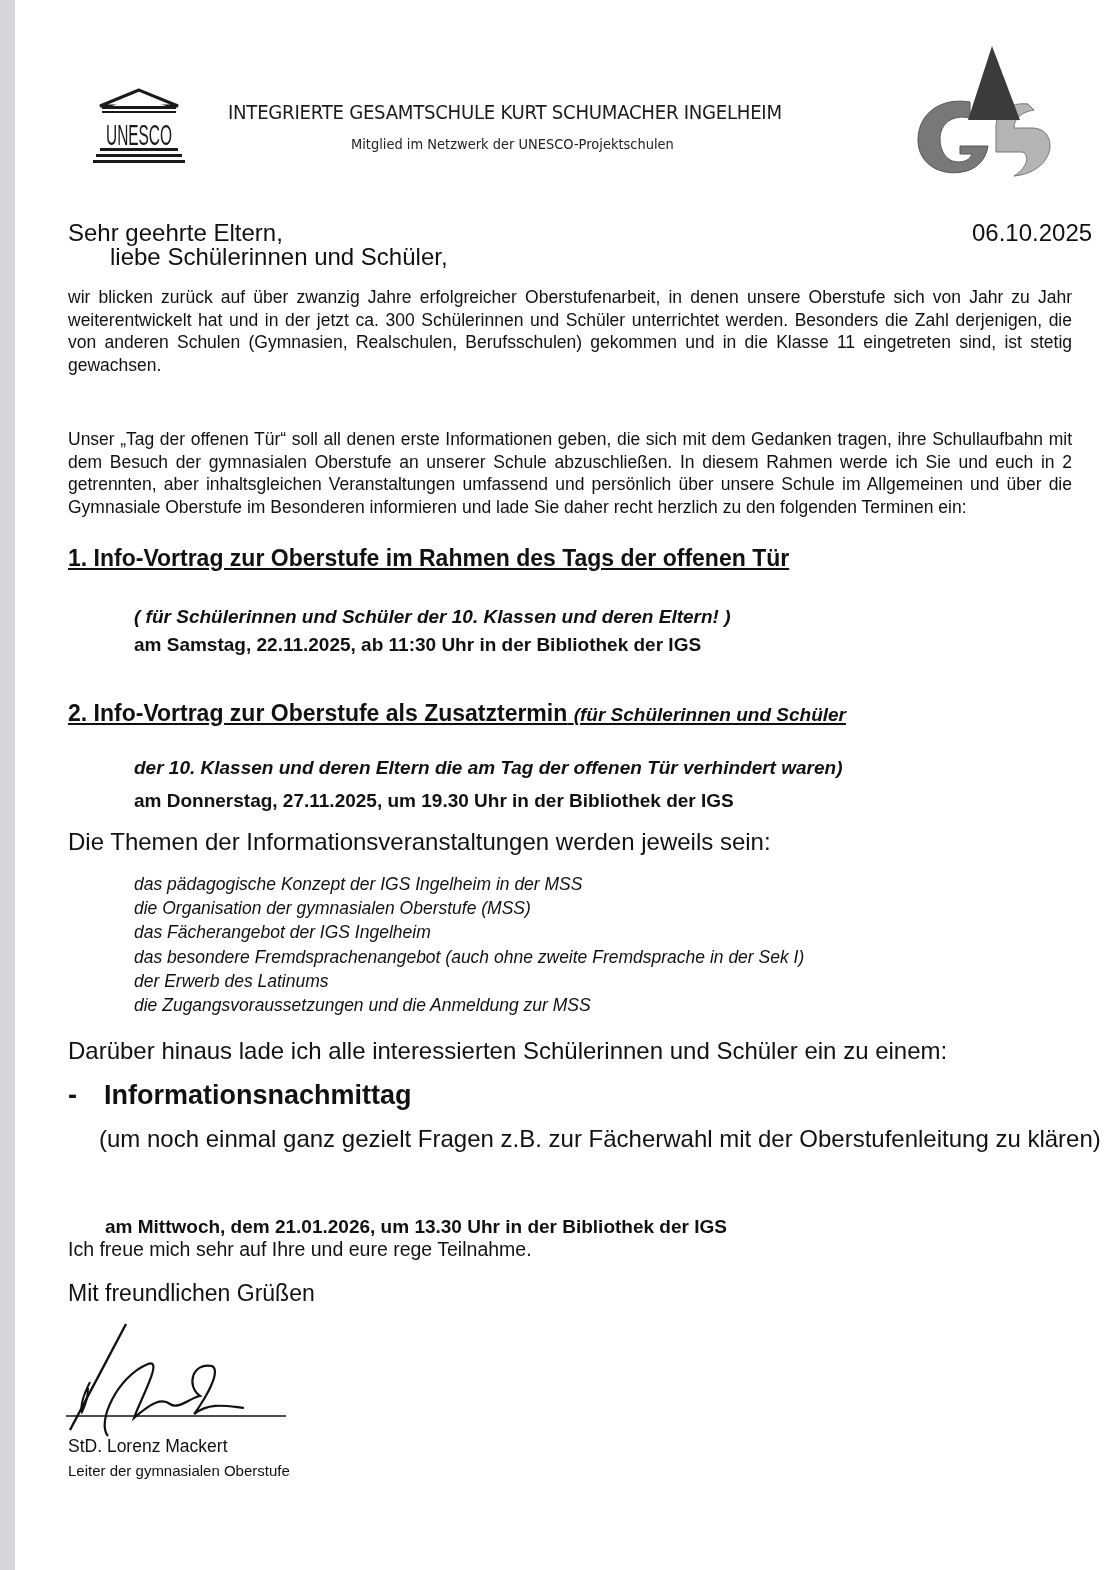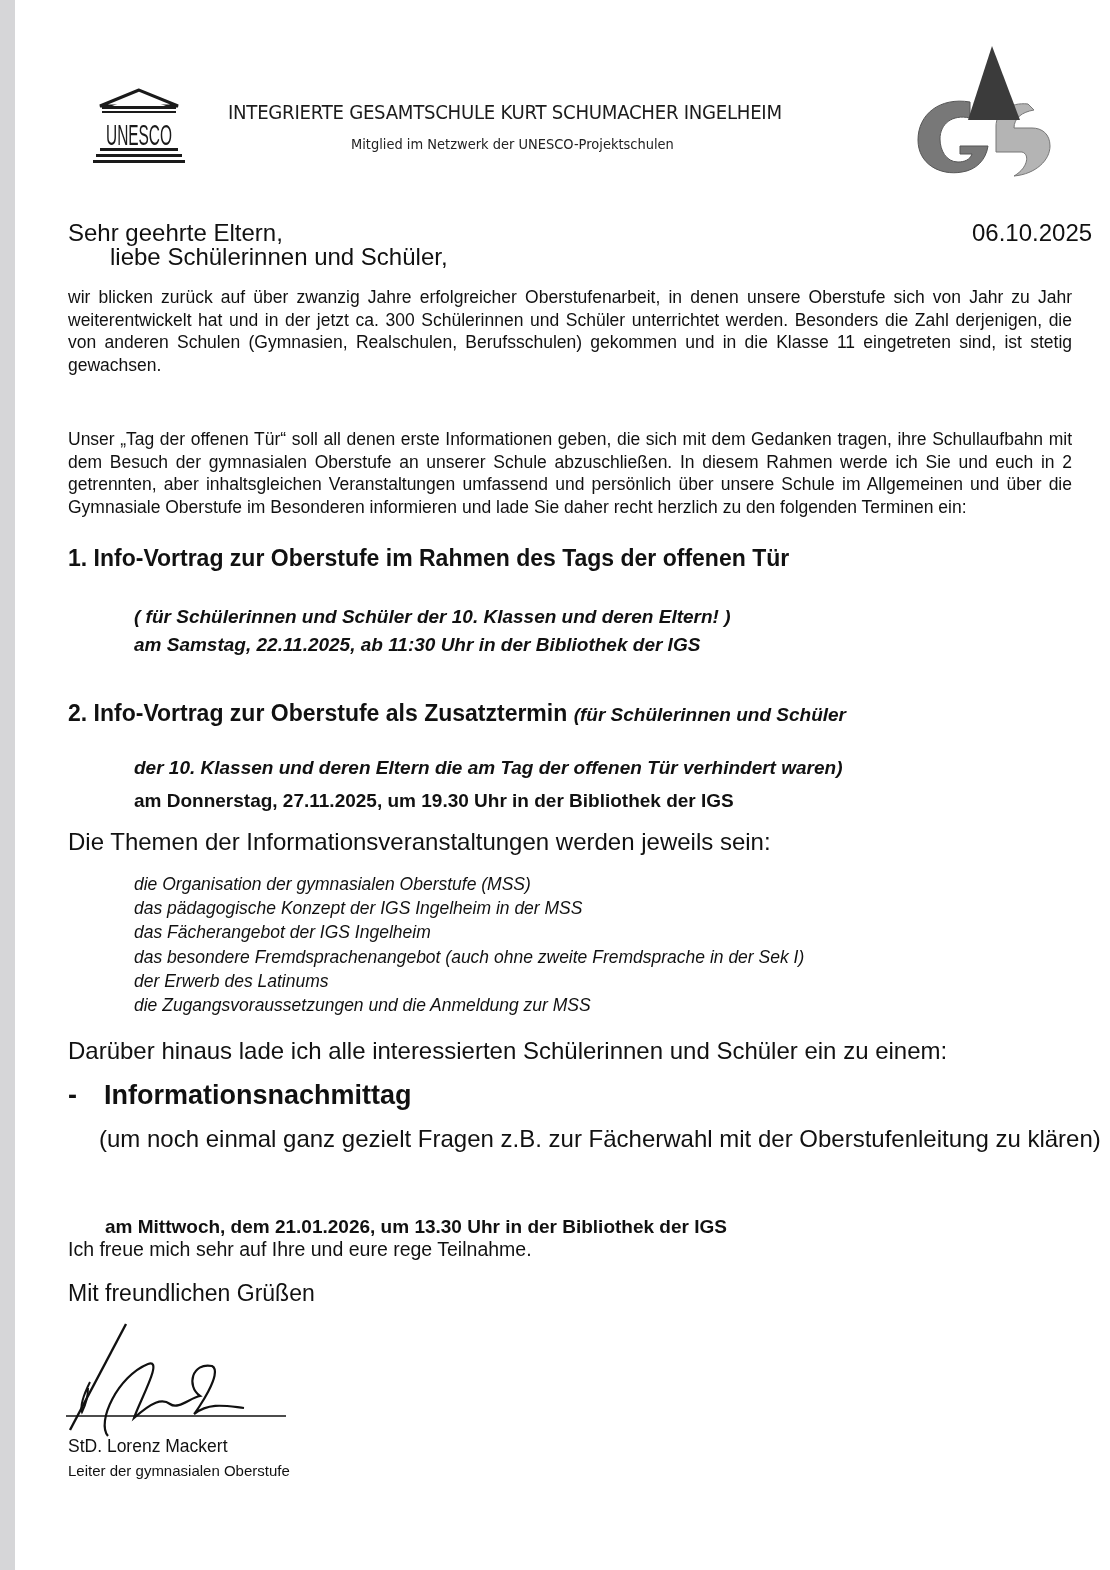--- a/index.html
+++ b/index.html
@@ -24,21 +24,21 @@
       transform: scaleX(0.93); transform-origin: left top;
     }
     .igs-logo { position: absolute; left: 910px; top: 42px; width: 148px; height: 140px; }
 
     
     .t16 { font-size: 24px; line-height: 22px; }
     .para {
       position: absolute; left: 68px; width: 1004px;
       font-size: 17.5px; line-height: 22.5px; text-align: justify; text-align-last: left;
     }
-    .heading { position: absolute; left: 68px; font-size: 23px; font-weight: bold; white-space: nowrap; }
+    .heading { position: absolute; left: 68px; font-size: 23px; font-weight: bold; white-space: nowrap; text-decoration: underline; }
     .sub-italic { position: absolute; left: 134px; font-size: 19px; font-weight: bold; font-style: italic; white-space: nowrap; margin-top: 12px; }
     .sub-bold { position: absolute; left: 134px; font-size: 19px; font-weight: bold; white-space: nowrap; }
     .heading .inline-italic { font-size: 19px; font-style: italic; }
 
     .topics { position: absolute; left: 134px; top: 872px; margin: 0; padding: 0; list-style: none; }
     .topics li { font-size: 17.5px; font-style: italic; line-height: 24.2px; white-space: nowrap; }
 
     .dash-heading { position: absolute; top: 1080px; font-size: 27px; font-weight: bold; }
     .signature { position: absolute; left: 66px; top: 1322px; width: 224px; height: 120px; }
   </style>
@@ -72,33 +72,33 @@
 
 <div class="abs t16" style="left:68px; top:222px;">Sehr geehrte Eltern,</div>
 <div class="abs t16" style="left:68px; top:246px;margin-left:42px;">liebe Schülerinnen und Schüler,</div>
 <div class="abs t16" style="left:972px; top:222px;">06.10.2025</div>
 
 <div class="para" style="top:286px;">wir blicken zurück auf über zwanzig Jahre erfolgreicher Oberstufenarbeit, in denen unsere Oberstufe sich von Jahr zu Jahr weiterentwickelt hat und in der jetzt ca. 300 Schülerinnen und Schüler unterrichtet werden. Besonders die Zahl derjenigen, die von anderen Schulen (Gymnasien, Realschulen, Berufsschulen) gekommen und in die Klasse 11 eingetreten sind, ist stetig gewachsen.</div>
 <div class="para" style="top:428px;">Unser „Tag der offenen Tür“ soll all denen erste Informationen geben, die sich mit dem Gedanken tragen, ihre Schullaufbahn mit dem Besuch der gymnasialen Oberstufe an unserer Schule abzuschließen. In diesem Rahmen werde ich Sie und euch in 2 getrennten, aber inhaltsgleichen Veranstaltungen umfassend und persönlich über unsere Schule im Allgemeinen und über die Gymnasiale Oberstufe im Besonderen informieren und lade Sie daher recht herzlich zu den folgenden Terminen ein:</div>
 
 <div class="heading" style="top:545px;">1. Info-Vortrag zur Oberstufe im Rahmen des Tags der offenen Tür</div>
 <div class="sub-italic" style="top:594px;">( für Schülerinnen und Schüler der 10. Klassen und deren Eltern! )</div>
-<div class="sub-bold" style="top:634px;font-style:italic;">am Samstag, 22.11.2025, ab 11:30 Uhr in der Bibliothek der IGS</div>
+<div class="sub-bold" style="top:634px;">am Samstag, 22.11.2025, ab 11:30 Uhr in der Bibliothek der IGS</div>
 
 <div class="heading" style="top:700px;">
   <span>2. Info-Vortrag zur Oberstufe als Zusatztermin</span>
   <span class="inline-italic">(für Schülerinnen und Schüler</span>
 </div>
 <div class="sub-italic" style="top:745px;">der 10. Klassen und deren Eltern die am Tag der offenen Tür verhindert waren)</div>
 <div class="sub-bold" style="top:790px;">am Donnerstag, 27.11.2025, um 19.30 Uhr in der Bibliothek der IGS</div>
 
 <div class="abs t16" style="left:68px; top:831px;">Die Themen der Informationsveranstaltungen werden jeweils sein:</div>
 <ul class="topics">
+  <li>das pädagogische Konzept der IGS Ingelheim in der MSS</li>
   <li>die Organisation der gymnasialen Oberstufe (MSS)</li>
-  <li>das pädagogische Konzept der IGS Ingelheim in der MSS</li>
   <li>das Fächerangebot der IGS Ingelheim</li>
   <li>das besondere Fremdsprachenangebot (auch ohne zweite Fremdsprache in der Sek I)</li>
   <li>der Erwerb des Latinums</li>
   <li>die Zugangsvoraussetzungen und die Anmeldung zur MSS</li>
 </ul>
 
 <div class="abs t16" style="left:68px; top:1040px;">Darüber hinaus lade ich alle interessierten Schülerinnen und Schüler ein zu einem:</div>
 
 <div class="dash-heading" style="left:68px;">-</div>
 <div class="dash-heading" style="left:104px;">Informationsnachmittag</div>

